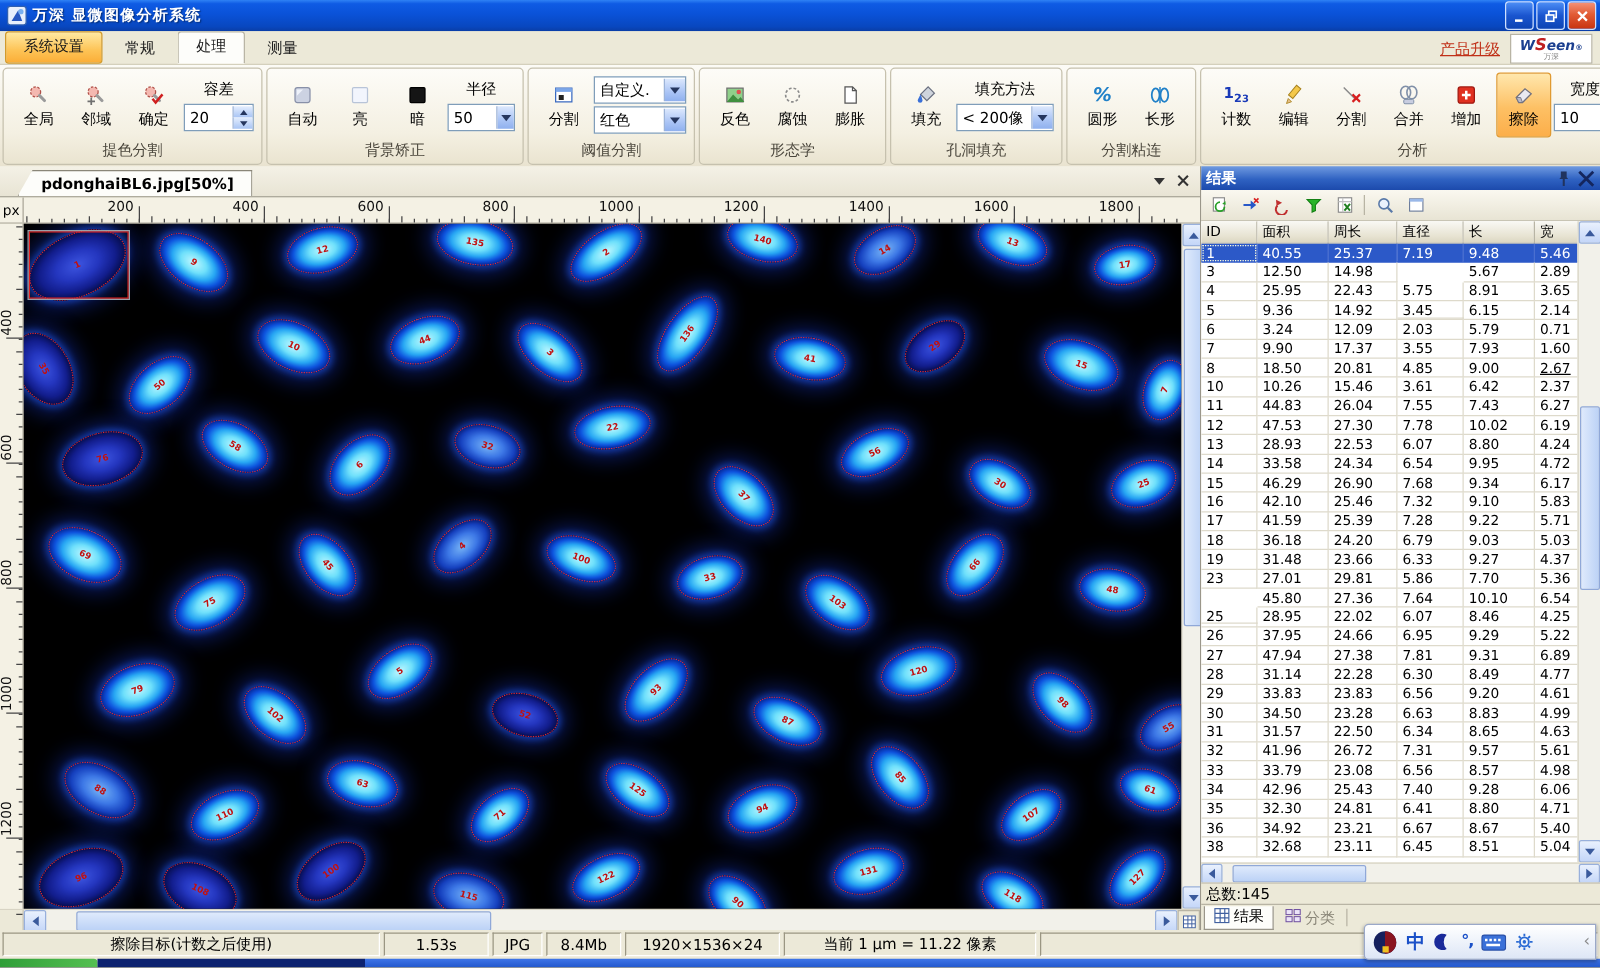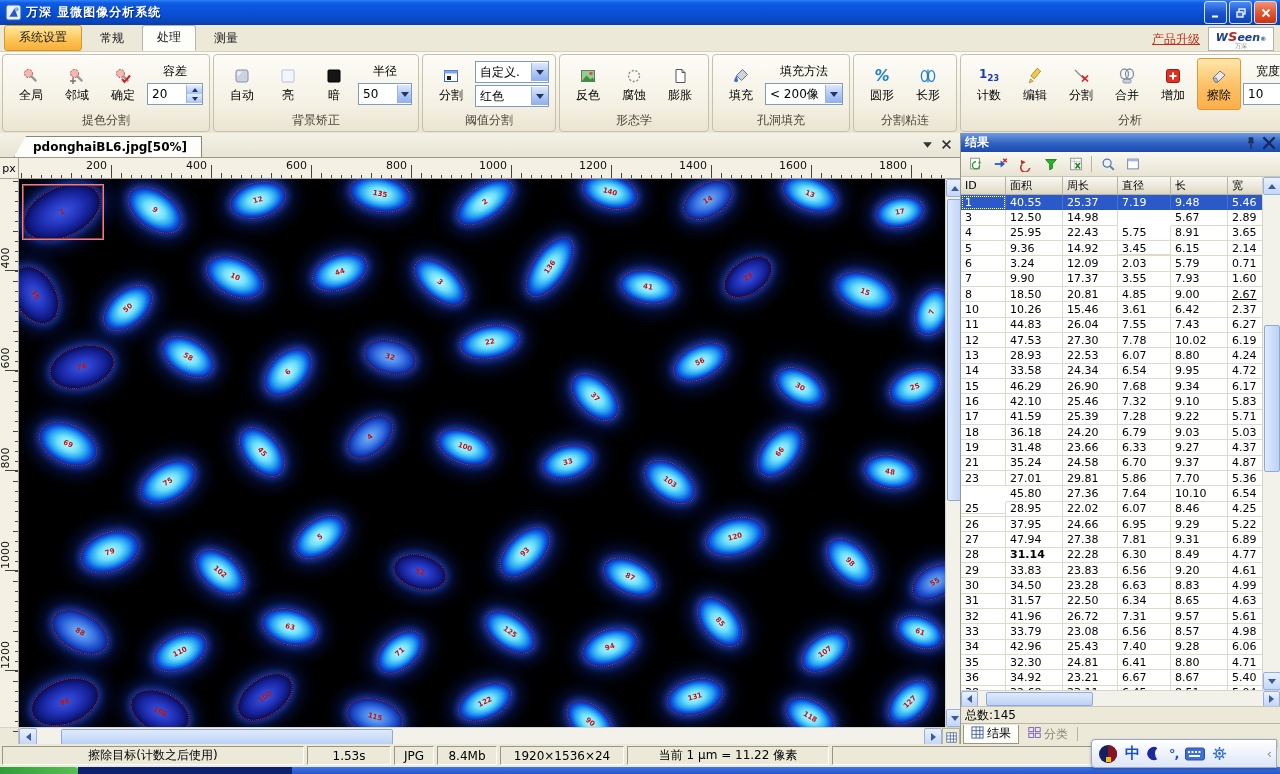--- a/index.html
+++ b/index.html
@@ -1074,28 +1074,20 @@
             </div>
             <div class="trow">
               <span class="td" style="width: 40px; flex: 0 0 auto;">19</span>
               <span class="td" style="width: 52px; flex: 0 0 auto;">31.48</span>
               <span class="td" style="width: 50px; flex: 0 0 auto;">23.66</span>
               <span class="td" style="width: 48px; flex: 0 0 auto;">6.33</span>
               <span class="td" style="width: 52px; flex: 0 0 auto;">9.27</span>
               <span class="td" style="width: 46px; flex: 0 0 auto;">4.37</span>
             </div>
             <div class="trow">
-              <span class="td" style="width: 40px; flex: 0 0 auto;">21</span>
-              <span class="td" style="width: 52px; flex: 0 0 auto;">35.24</span>
-              <span class="td" style="width: 50px; flex: 0 0 auto;">24.58</span>
-              <span class="td" style="width: 48px; flex: 0 0 auto;">6.70</span>
-              <span class="td" style="width: 52px; flex: 0 0 auto;">9.37</span>
-              <span class="td" style="width: 46px; flex: 0 0 auto;">4.87</span>
-            </div>
-            <div class="trow">
               <span class="td" style="width: 40px; flex: 0 0 auto;">23</span>
               <span class="td" style="width: 52px; flex: 0 0 auto;">27.01</span>
               <span class="td" style="width: 50px; flex: 0 0 auto;">29.81</span>
               <span class="td" style="width: 48px; flex: 0 0 auto;">5.86</span>
               <span class="td" style="width: 52px; flex: 0 0 auto;">7.70</span>
               <span class="td" style="width: 46px; flex: 0 0 auto;">5.36</span>
             </div>
             <div class="trow">
               <span class="td" style="width: 40px; flex: 0 0 auto; margin-top: 27px;">24</span>
               <span class="td" style="width: 52px; flex: 0 0 auto;">45.80</span>
@@ -1123,21 +1115,21 @@
             <div class="trow">
               <span class="td" style="width: 40px; flex: 0 0 auto;">27</span>
               <span class="td" style="width: 52px; flex: 0 0 auto;">47.94</span>
               <span class="td" style="width: 50px; flex: 0 0 auto;">27.38</span>
               <span class="td" style="width: 48px; flex: 0 0 auto;">7.81</span>
               <span class="td" style="width: 52px; flex: 0 0 auto;">9.31</span>
               <span class="td" style="width: 46px; flex: 0 0 auto;">6.89</span>
             </div>
             <div class="trow">
               <span class="td" style="width: 40px; flex: 0 0 auto;">28</span>
-              <span class="td" style="width: 52px; flex: 0 0 auto; font-weight: bold;">31.14</span>
+              <span class="td" style="width: 52px; flex: 0 0 auto;">31.14</span>
               <span class="td" style="width: 50px; flex: 0 0 auto;">22.28</span>
               <span class="td" style="width: 48px; flex: 0 0 auto;">6.30</span>
               <span class="td" style="width: 52px; flex: 0 0 auto;">8.49</span>
               <span class="td" style="width: 46px; flex: 0 0 auto;">4.77</span>
             </div>
             <div class="trow">
               <span class="td" style="width: 40px; flex: 0 0 auto;">29</span>
               <span class="td" style="width: 52px; flex: 0 0 auto;">33.83</span>
               <span class="td" style="width: 50px; flex: 0 0 auto;">23.83</span>
               <span class="td" style="width: 48px; flex: 0 0 auto;">6.56</span>

